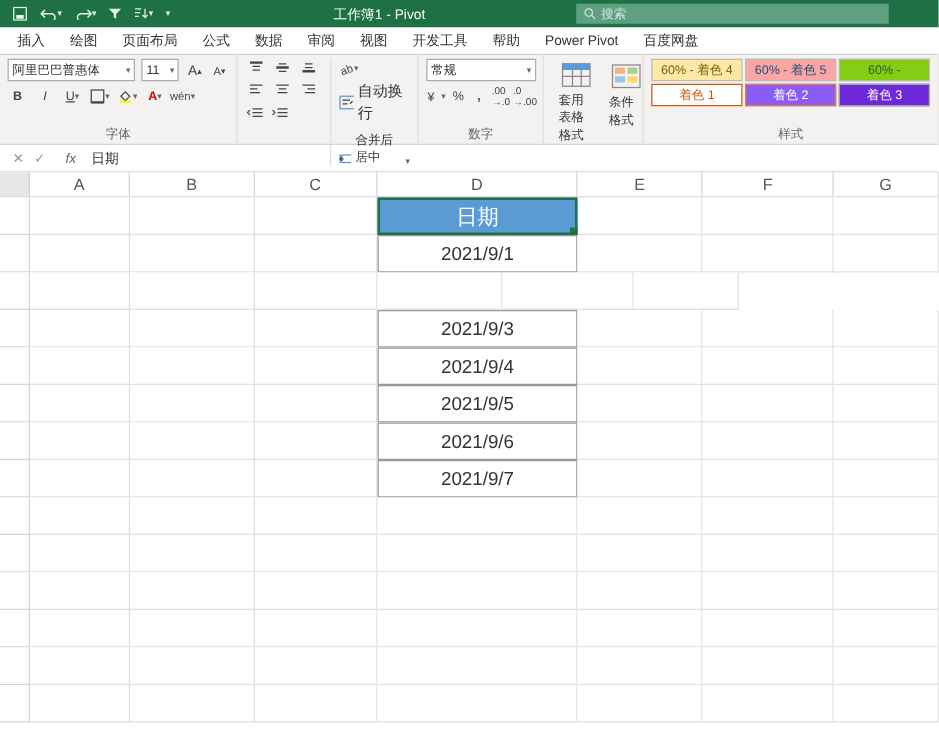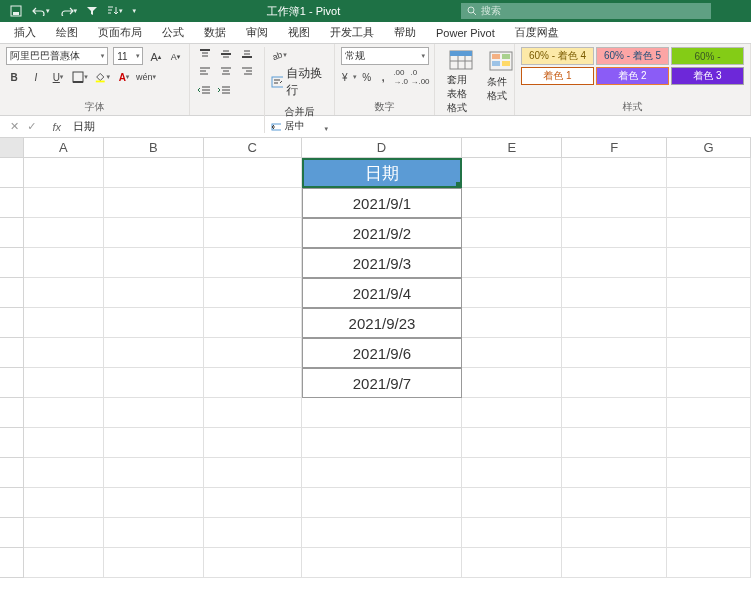--- a/index.html
+++ b/index.html
@@ -364,21 +364,20 @@
         <div class="cell wD boxed">2021/9/1</div>
         <div class="cell wE"></div>
         <div class="cell wF"></div>
         <div class="cell wG"></div>
       </div>
       <div class="grow">
         <div class="rowh"></div>
         <div class="cell wA"></div>
         <div class="cell wB"></div>
         <div class="cell wC"></div>
-        <div class="cell wD boxed">2021/9/2</div>
         <div class="cell wE"></div>
         <div class="cell wF"></div>
         <div class="cell wG"></div>
       </div>
       <div class="grow">
         <div class="rowh"></div>
         <div class="cell wA"></div>
         <div class="cell wB"></div>
         <div class="cell wC"></div>
         <div class="cell wD boxed">2021/9/3</div>
@@ -394,21 +393,21 @@
         <div class="cell wD boxed">2021/9/4</div>
         <div class="cell wE"></div>
         <div class="cell wF"></div>
         <div class="cell wG"></div>
       </div>
       <div class="grow">
         <div class="rowh"></div>
         <div class="cell wA"></div>
         <div class="cell wB"></div>
         <div class="cell wC"></div>
-        <div class="cell wD boxed">2021/9/23</div>
+        <div class="cell wD boxed">2021/9/5</div>
         <div class="cell wE"></div>
         <div class="cell wF"></div>
         <div class="cell wG"></div>
       </div>
       <div class="grow">
         <div class="rowh"></div>
         <div class="cell wA"></div>
         <div class="cell wB"></div>
         <div class="cell wC"></div>
         <div class="cell wD boxed">2021/9/6</div>

